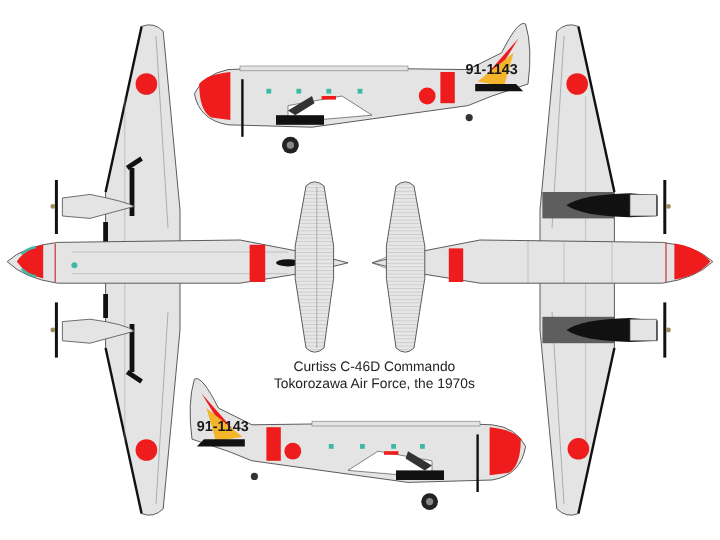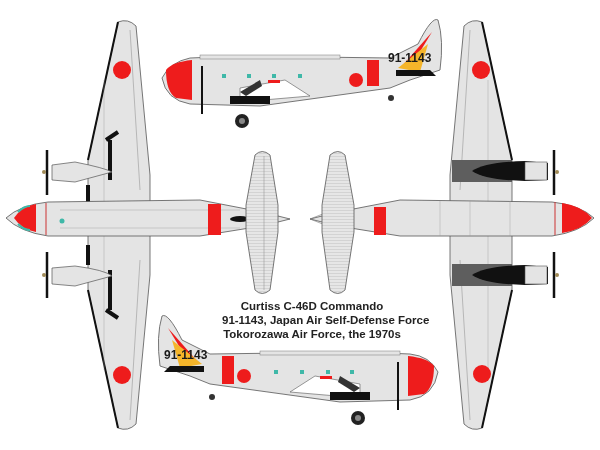--- a/index.html
+++ b/index.html
@@ -1,19 +1,19 @@
 <!DOCTYPE html>
 <html><head>
 <meta charset="utf-8">
 <style>
   html,body{margin:0;padding:0;background:#ffffff;}
   body{width:600px;height:450px;overflow:hidden;position:relative;font-family:"Liberation Sans",sans-serif;}
   .view{position:absolute;left:0;top:0;}
   .caption{position:absolute;left:222px;top:299px;width:180px;text-align:center;font-size:11.5px;line-height:14px;color:#222;}
-  .caption div{white-space:nowrap;font-weight:bold;}
+  .caption div{white-space:nowrap;}
   .reg{font-family:"Liberation Sans",sans-serif;font-weight:bold;font-size:12px;fill:#1a1a1a;}
 </style>
 </head>
 <body>
 
 <svg class="view" width="600" height="450" viewBox="0 0 600 450">
   <defs>
     <pattern id="lines" width="4" height="4" patternUnits="userSpaceOnUse">
       <rect width="4" height="4" fill="#e4e4e4"></rect>
       <line x1="0" y1="0" x2="0" y2="4" stroke="#9a9a9a" stroke-width="0.5"></line>
@@ -152,15 +152,14 @@
     <path d="M204,366 L170,366 L164,372 L204,372 Z" fill="#111"></path>
     <text class="reg" x="164" y="359">91-1143</text>
     <circle cx="358" cy="418" r="7" fill="#222"></circle>
     <circle cx="358" cy="418" r="3" fill="#888"></circle>
     <circle cx="212" cy="397" r="3" fill="#333"></circle>
   </g>
 </svg>
 
 <div class="caption">
   <div>Curtiss C-46D Commando</div>
-  <div>91-1143, Japan Air Self-Defense Force</div>
   <div>Tokorozawa Air Force, the 1970s</div>
 </div>
 
 </body></html>

